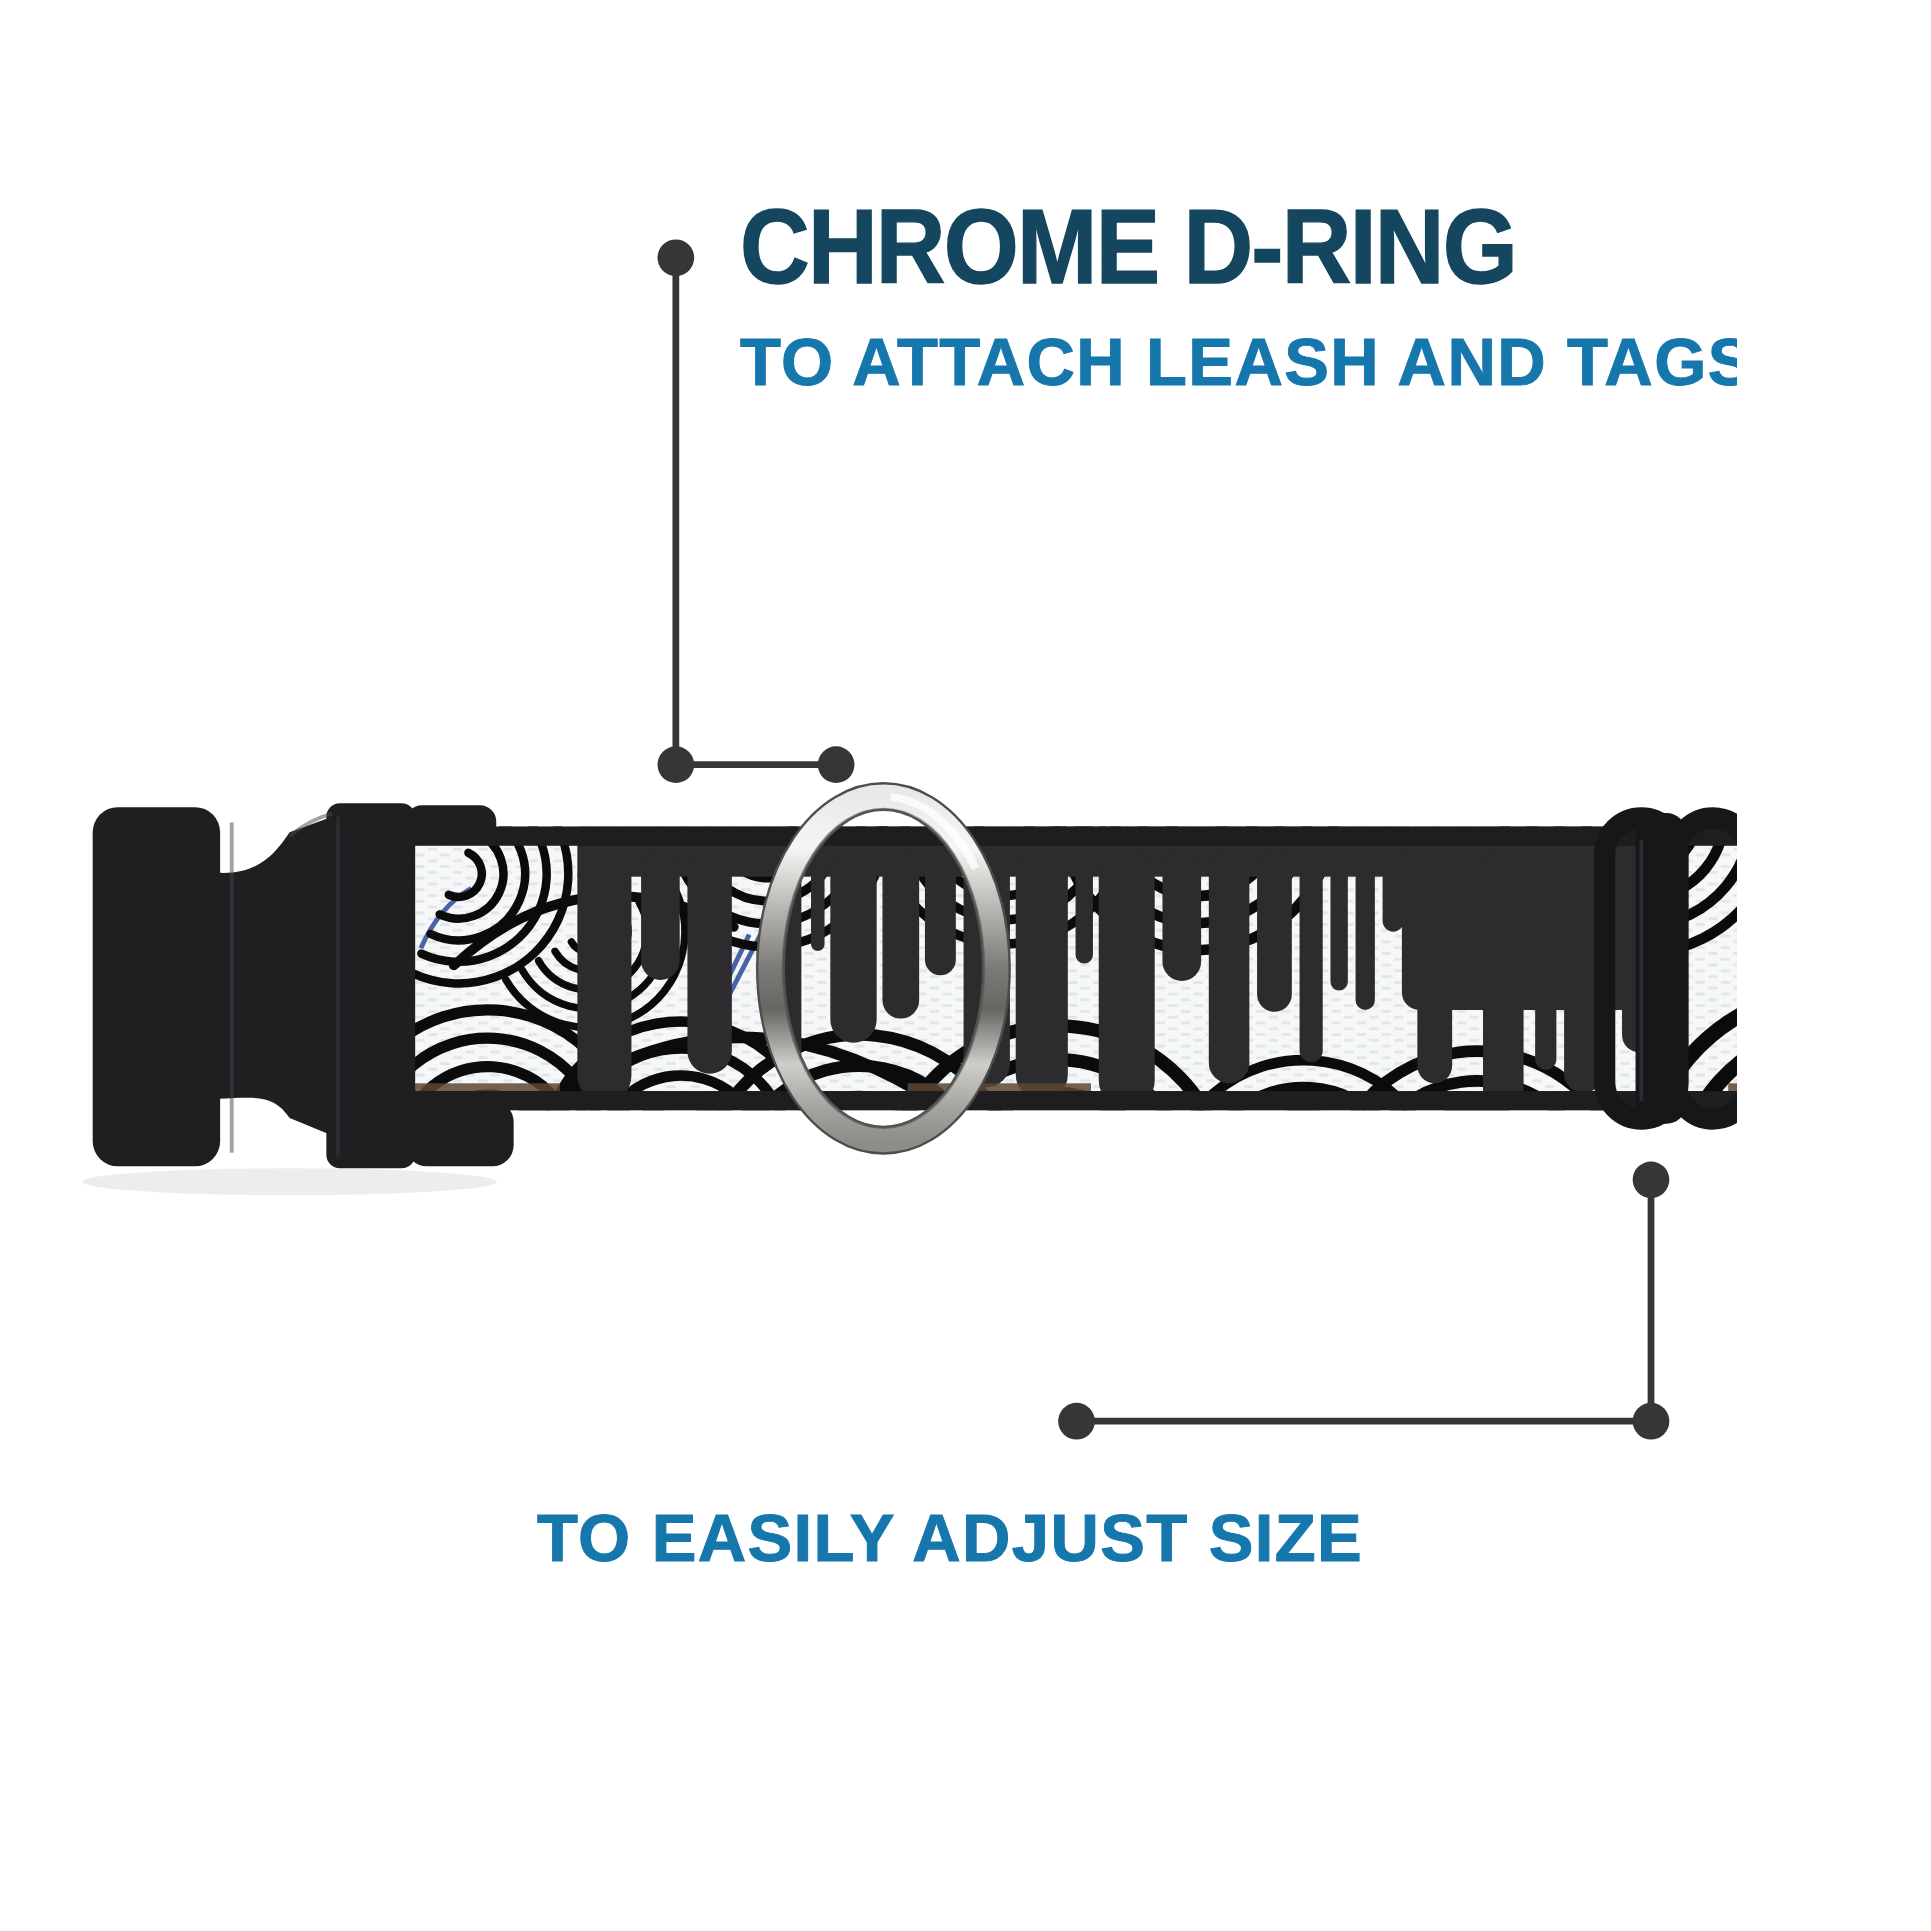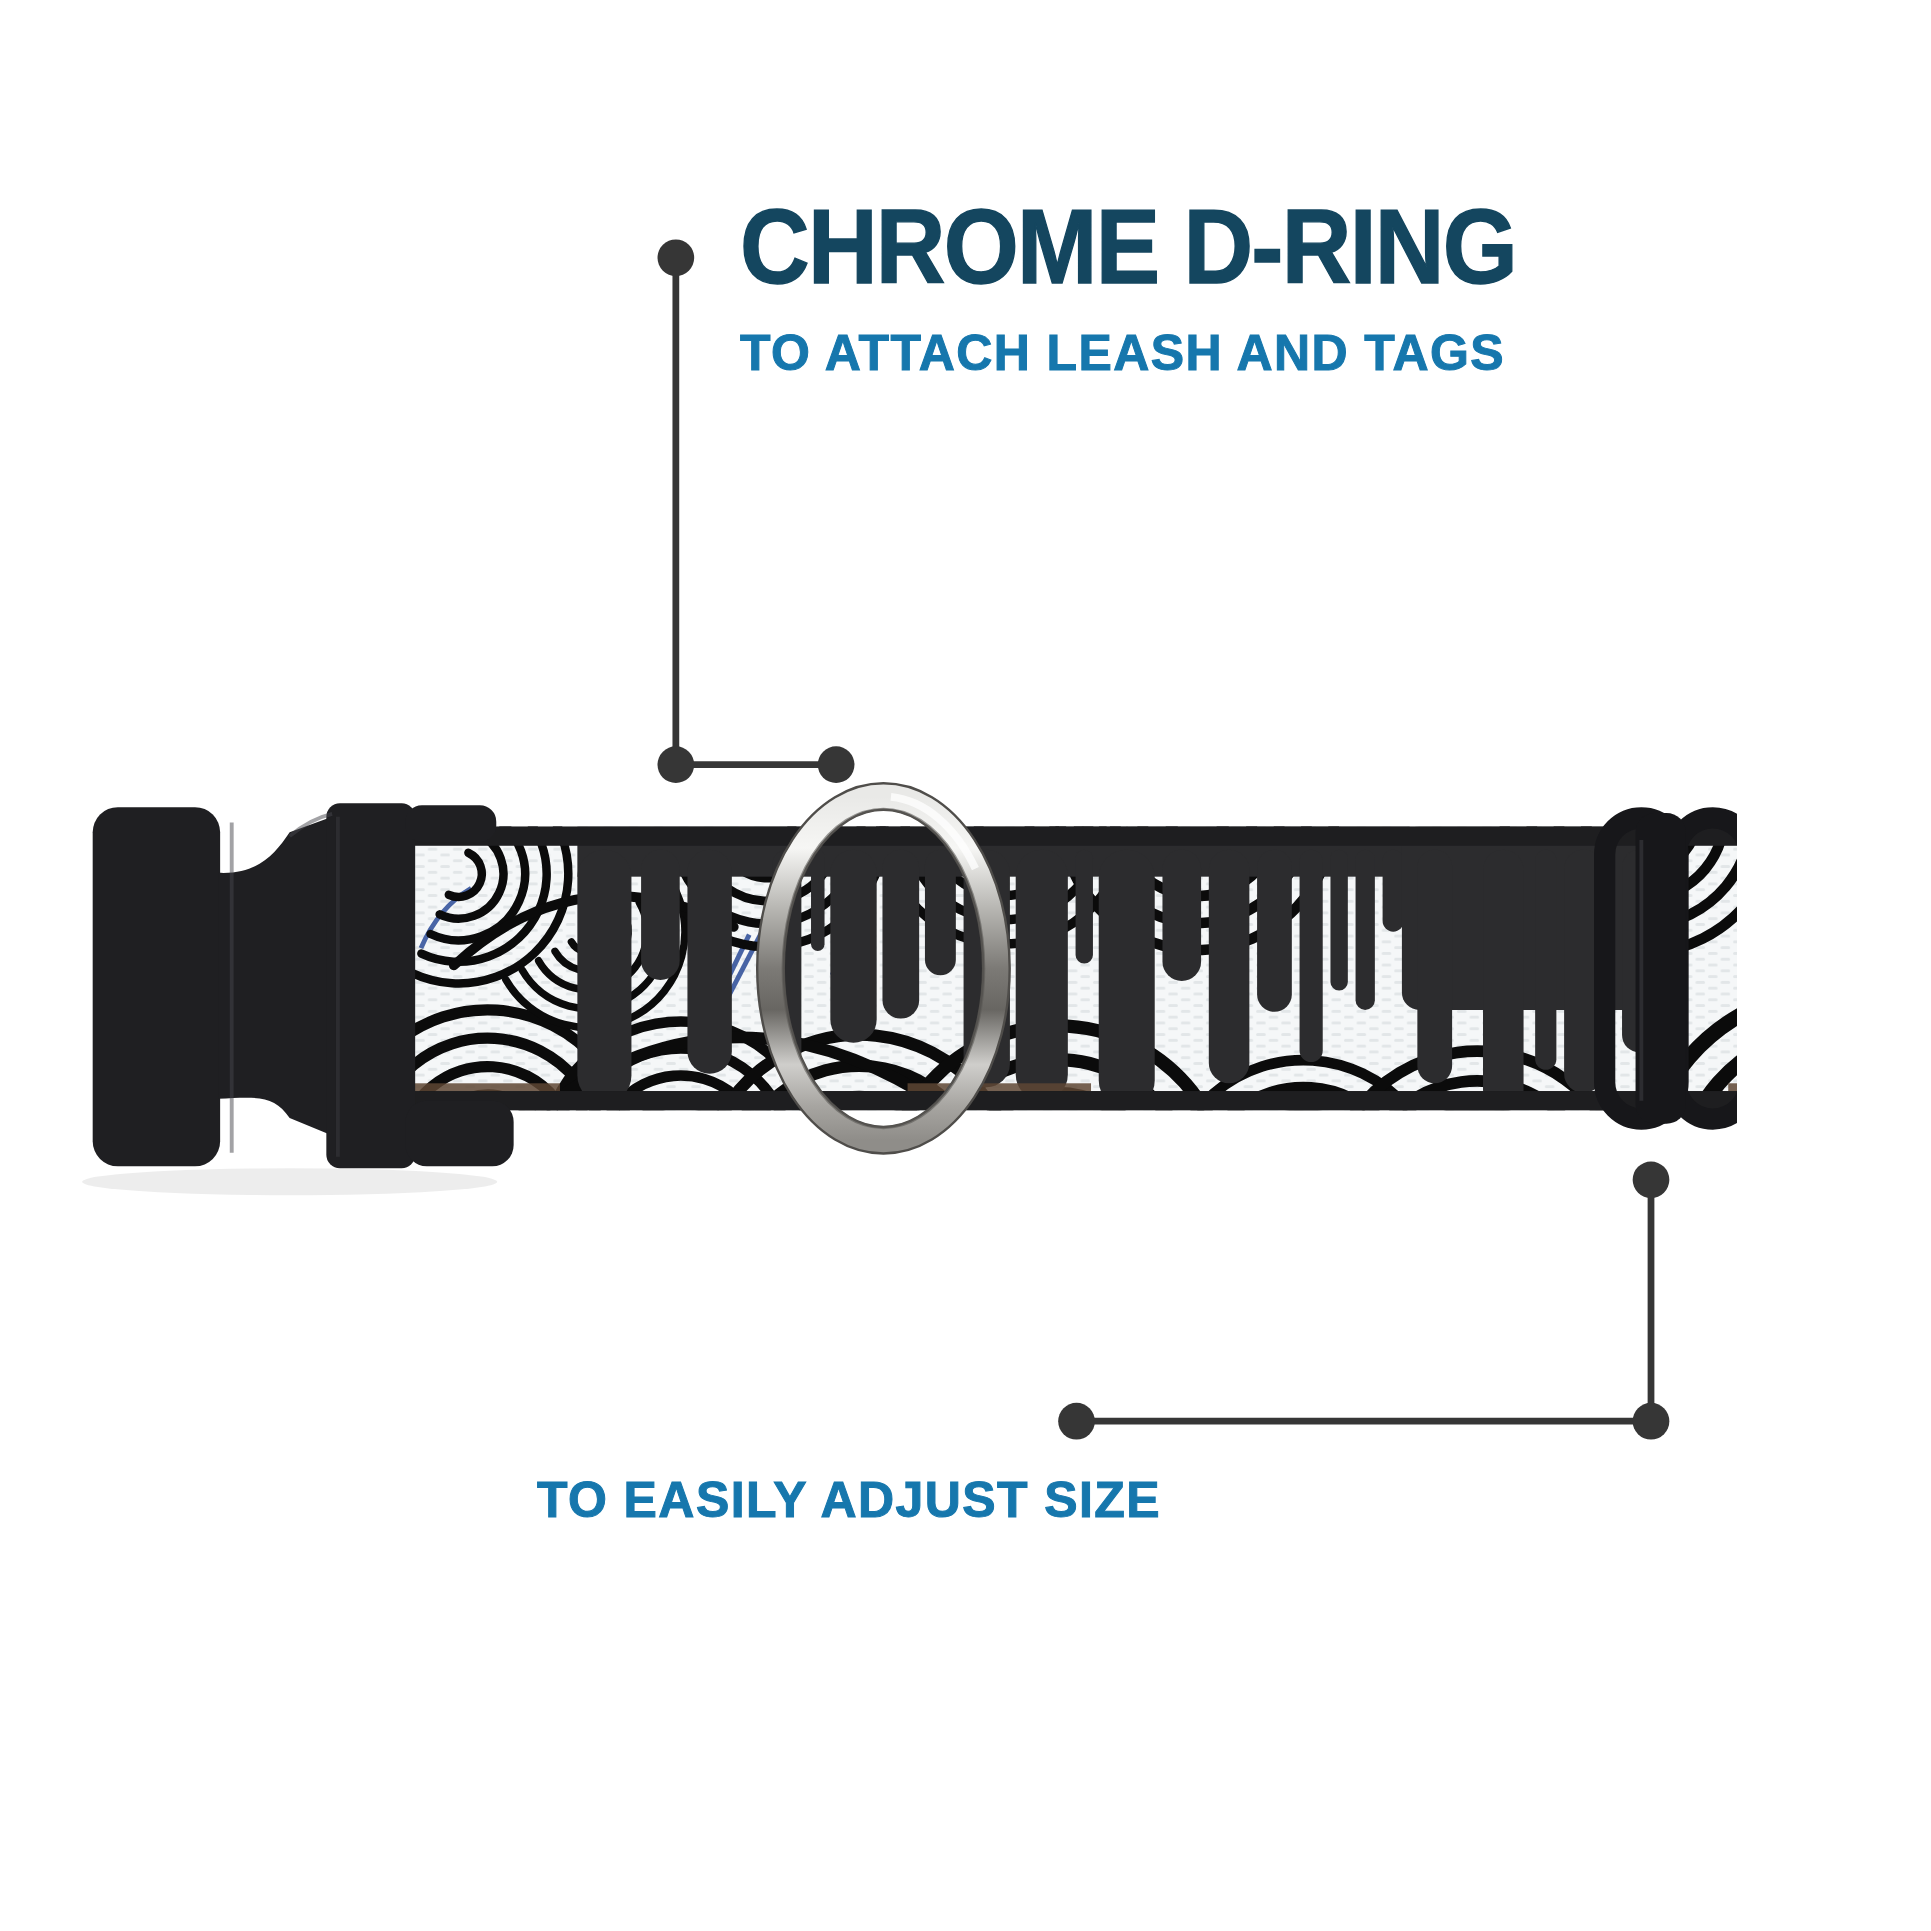--- a/index.html
+++ b/index.html
@@ -2,21 +2,21 @@
 <html style="--title-color: #14465f; --subtitle-color: #1677ad; --leader-color: #363636; --buckle-color: #1f1f22; --drip-color: #2c2c2e; --pattern-color: #0b0b0b; --webbing-white: #f5f7f8; --slider-color: #17171a; --chrome-light: #f3f3f1; --chrome-dark: #696764; --blue-accent: #36549c; --selvedge-brown: #5e4734; --background: #ffffff;"><head>
 <meta charset="utf-8">
 <style>
   html,body{margin:0;padding:0;background:#fff;}
   .stage{position:relative;width:1737px;height:1931px;background:var(--background,#ffffff);
          font-family:"Liberation Sans",sans-serif;overflow:hidden;}
   .collar-svg{position:absolute;left:0;top:0;width:1931px;height:1931px;}
   .callout{position:absolute;white-space:nowrap;}
   .callout-title{font-size:106px;font-weight:700;line-height:1;color:var(--title-color,#14465f);
        -webkit-text-stroke:1.4px var(--title-color,#14465f);letter-spacing:-1.9px;}
-  .callout-sub{font-size:50px;font-weight:700;line-height:1;color:var(--subtitle-color,#1677ad);
+  .callout-sub{font-size:67px;font-weight:700;line-height:1;color:var(--subtitle-color,#1677ad);
        -webkit-text-stroke:1px var(--subtitle-color,#1677ad);letter-spacing:1.4px;}
   .condense{display:inline-block;transform:scaleX(.91);transform-origin:0 0;}
 </style>
 </head>
 <body>
 
 <div class="stage">
 
   <svg class="collar-svg" viewBox="0 0 2000 2000">
     <defs>
@@ -175,19 +175,19 @@
   <div class="callout" style="left:740px;top:193px">
     <div class="callout-title">
       <span class="condense">CHROME D-RING</span>
     </div>
     <div class="callout-sub" style="margin-top:29px">
       <span>TO ATTACH LEASH AND TAGS</span>
     </div>
   </div>
 
   <div class="callout" style="left:537px;top:1456px">
-    <div class="callout-sub" style="margin-top:19px">
+    <div class="callout-sub" style="margin-top:48px">
       <span>TO EASILY ADJUST SIZE</span>
     </div>
   </div>
 
 </div>
 
 
 </body></html>

